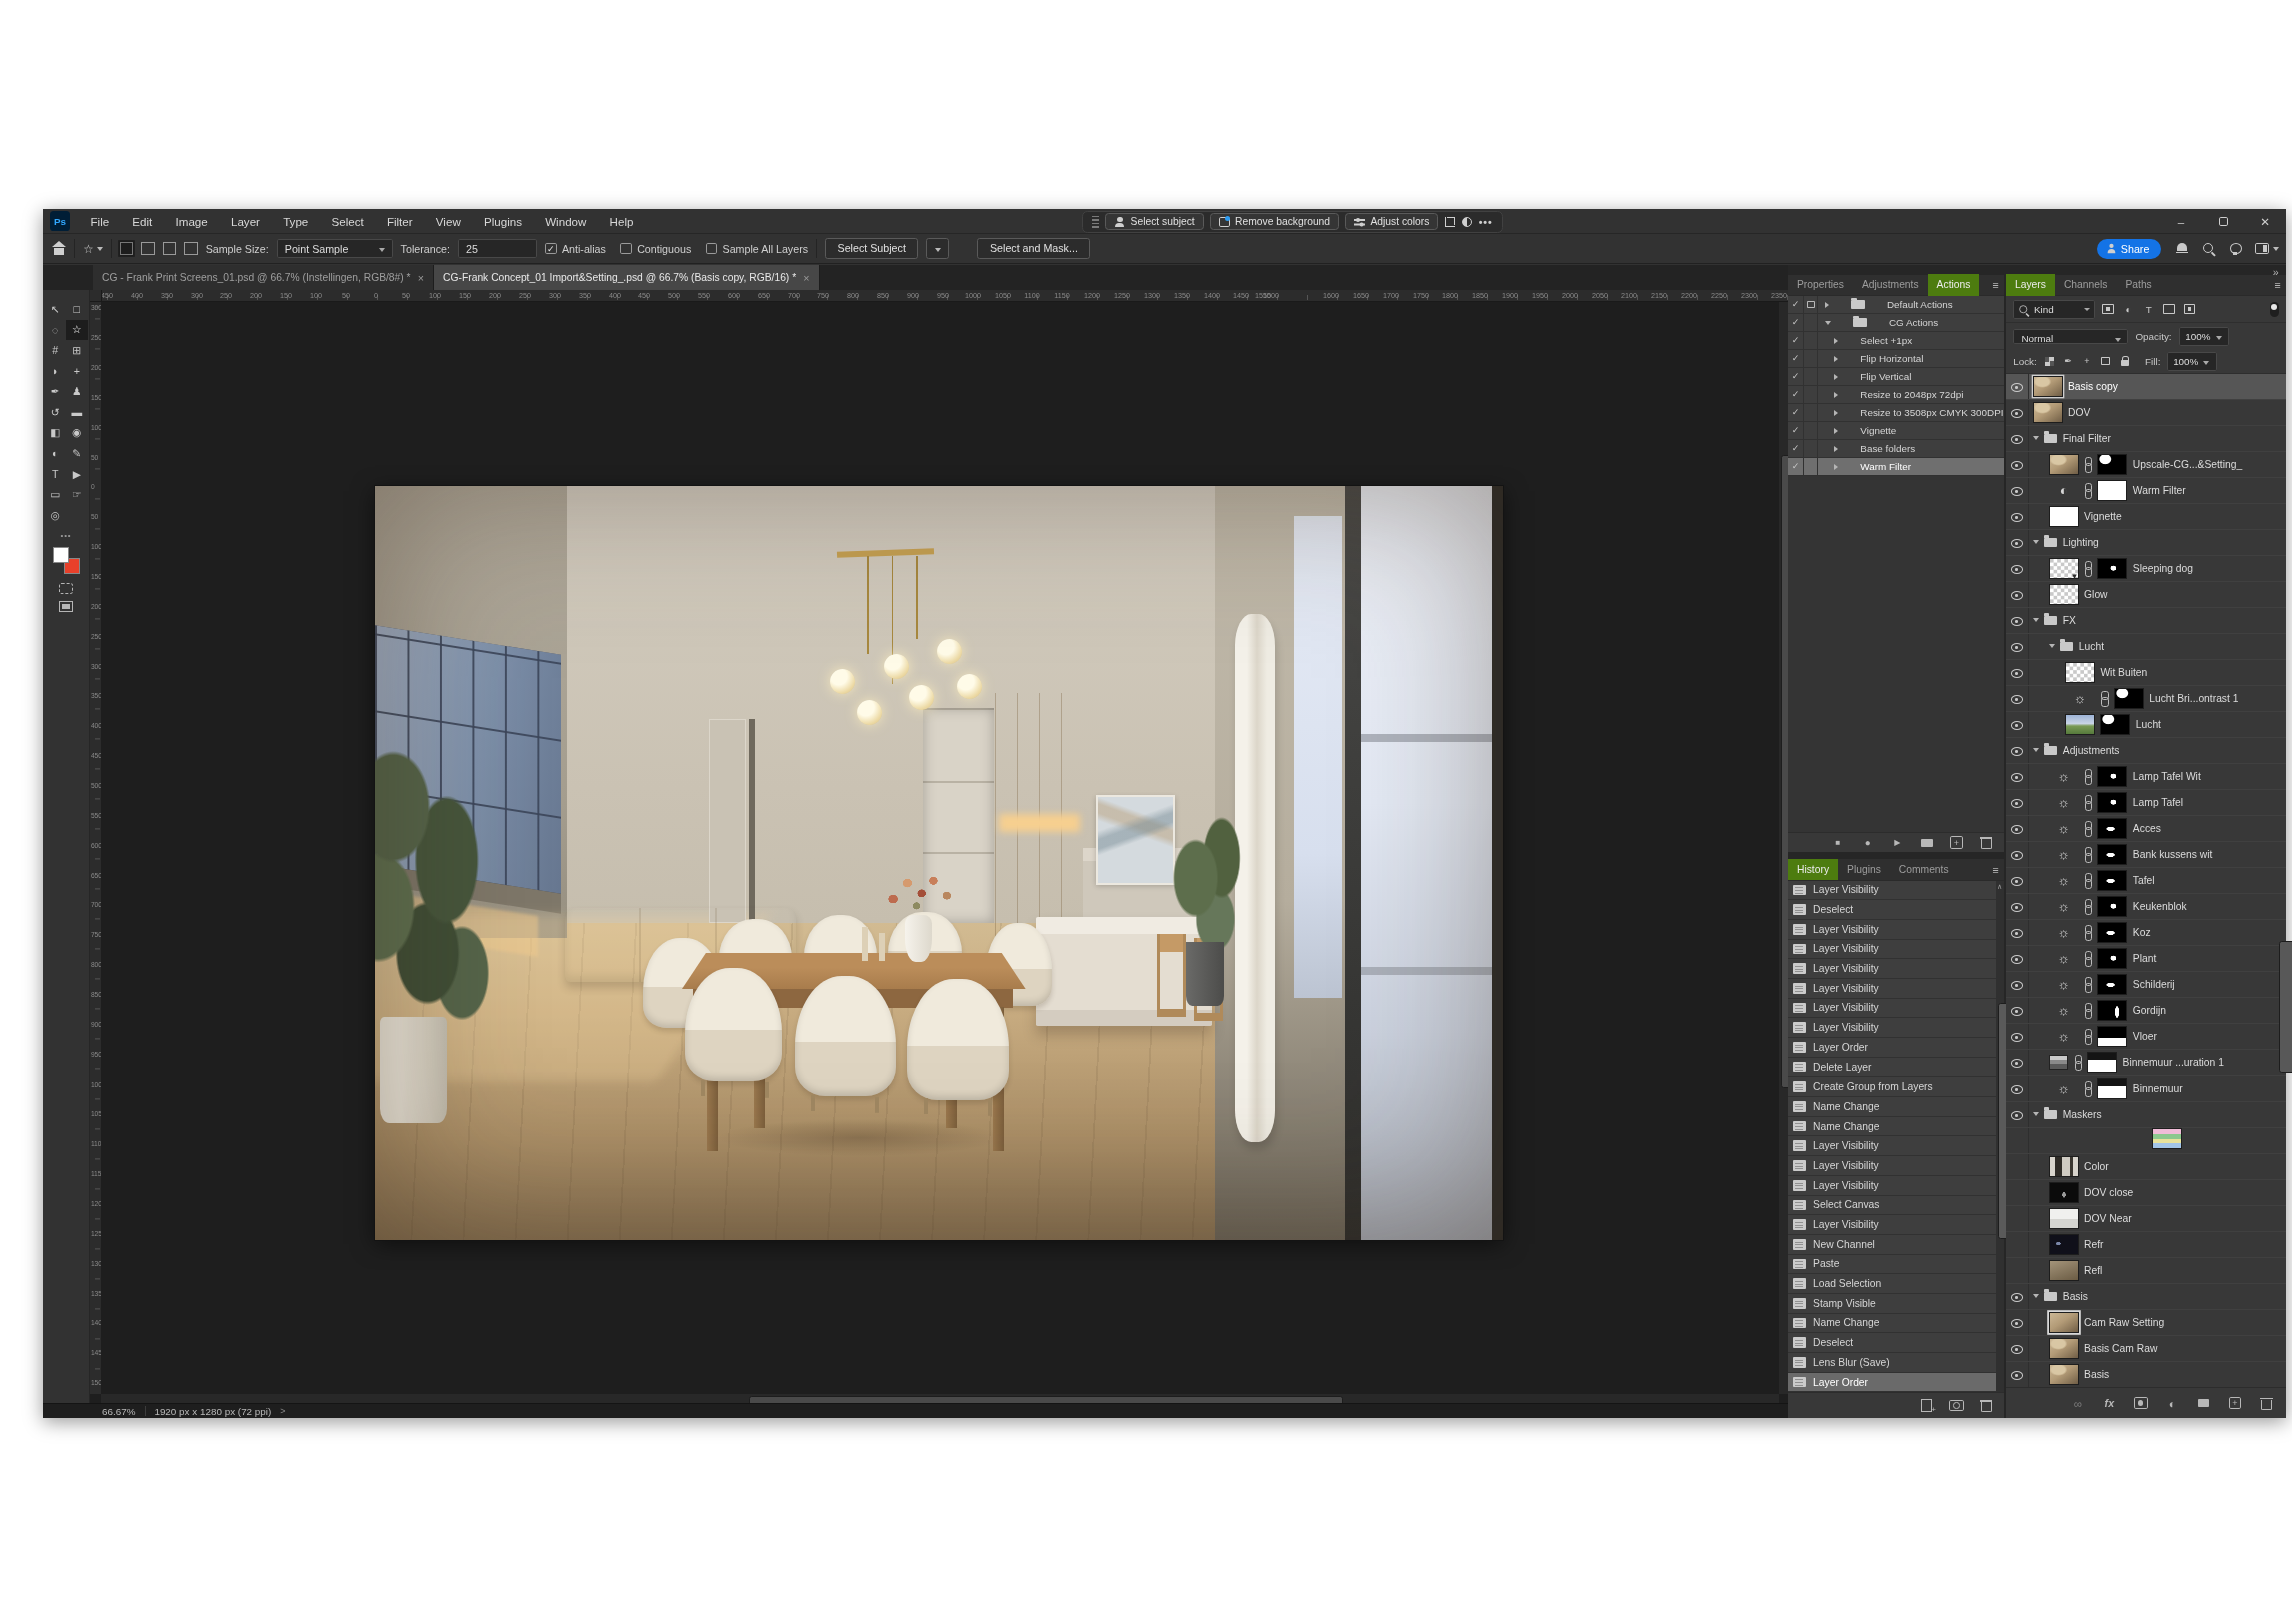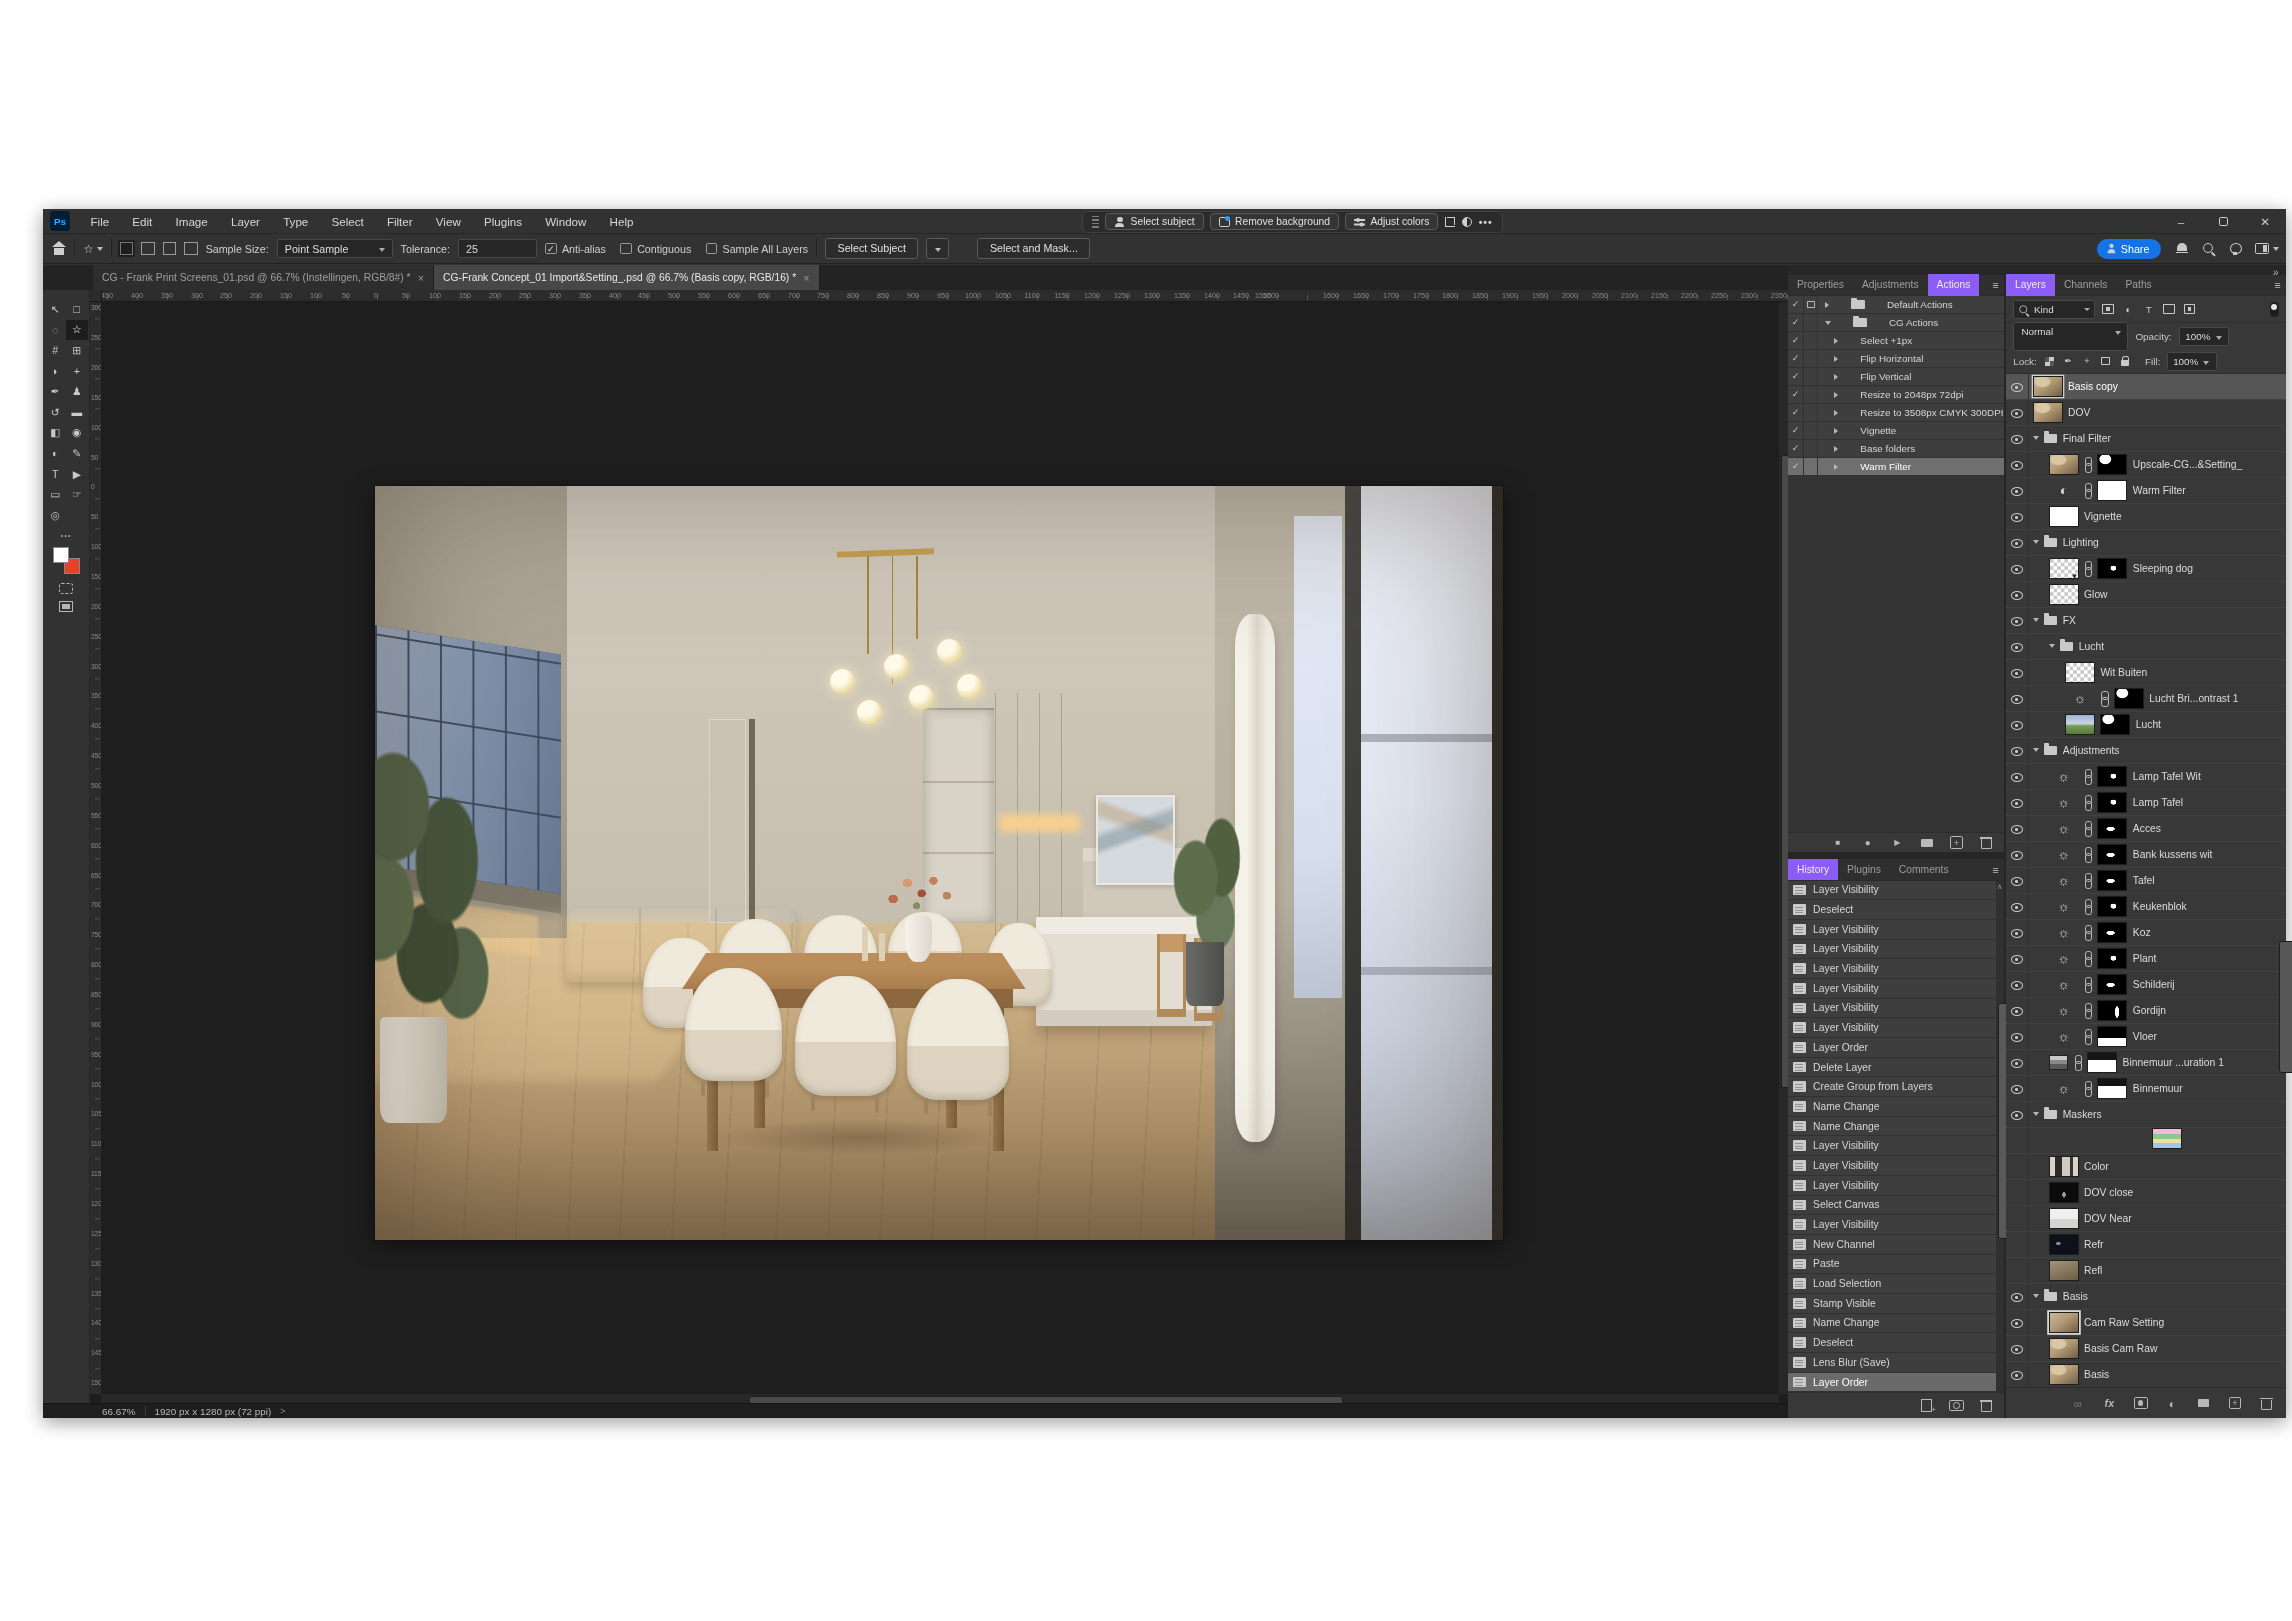--- a/index.html
+++ b/index.html
@@ -149,21 +149,21 @@
       background:radial-gradient(9% 12% at 18% 58%,#bd6b4e 0 60%,transparent 65%),radial-gradient(9% 12% at 35% 30%,#d59a6e 0 60%,transparent 65%),radial-gradient(8% 11% at 52% 48%,#a44f39 0 60%,transparent 65%),radial-gradient(8% 11% at 66% 26%,#c87f5a 0 60%,transparent 65%),radial-gradient(8% 11% at 82% 52%,#b9875f 0 60%,transparent 65%),radial-gradient(7% 10% at 46% 70%,#8d8a60 0 60%,transparent 65%); }
   .cv-candle { width:.5%; background:#ddd0b6; z-index:6; }
   .cv-vignette { left:0; top:0; right:0; bottom:0; box-shadow:inset 0 0 161px rgba(55,40,25,.45); z-index:9; }
 
   
   .dock { position:absolute; left:1745px; top:56px; right:0; bottom:0; background:#262626; }
   .dock-collapse { position:absolute; right:7.2px; top:0.9px; color:#b5b5b5; font-size:10.7px; }
   .panel { position:absolute; background:#383838; }
   .p-header { height:21.5px; background:#2f2f2f; display:flex; align-items:center; border-bottom:0.9px solid #2a2a2a; }
   .p-tab { padding:0 9px; line-height:21.5px; font-size:10.3px; color:#9d9d9d; }
-  .p-tab.active { background:#8b5cf6; color:#ececec; }
+  .p-tab.active { background:#4d7c0f; color:#ececec; }
   .p-menu { position:absolute; right:5.4px; top:4.5px; color:#b5b5b5; font-size:10.7px; }
   #actionsPanel { left:0; top:9.9px; width:216px; height:577px; }
   #historyPanel { left:0; top:594px; width:216px; bottom:0; }
   #layersPanel { left:218px; top:9.9px; right:0; bottom:0; }
 
   .a-list { position:absolute; left:0; right:0; top:21.5px; bottom:19.7px; background:#343434; overflow:hidden; }
   .a-row { height:18px; display:flex; align-items:center; background:#3e3e3e; border-bottom:0.9px solid #313131; font-size:9.9px; color:#d6d6d6; }
   .a-row.sel { background:#6f6f6f; color:#fff; }
   .a-check { width:16px; text-align:center; font-size:9px; color:#c9c9c9; border-right:0.9px solid #313131; align-self:stretch; line-height:17px; }
   .a-modal { width:14.3px; border-right:0.9px solid #313131; align-self:stretch; display:flex; align-items:center; justify-content:center; }
@@ -208,21 +208,21 @@
   .l-filter { height:27px; display:flex; align-items:center; gap:5.4px; padding:0 7.2px; border-bottom:0.9px solid #2e2e2e; }
   .kind-dd { position:relative; background:#262626; border:0.9px solid #484848; border-radius:1.8px; height:19px; line-height:17px; width:82px; padding:0 14.3px 0 19.7px; font-size:9.9px; color:#ddd; }
   .kind-dd .search-ic { position:absolute; left:3.6px; top:2.7px; transform:scale(.8); }
   .kind-dd::after { content:""; position:absolute; right:4.5px; top:7.2px; border-left:3.1px solid transparent; border-right:3.1px solid transparent; border-top:3.6px solid #a9a9a9; }
   .fi { width:15px; height:13.4px; display:flex; align-items:center; justify-content:center; color:#c9c9c9; font-size:9.9px; }
   .fi-box { width:11.6px; height:9.9px; border:0.9px solid #c9c9c9; border-radius:0.9px; }
   .fi-box.dotted::after { content:""; display:block; width:3.6px; height:3.6px; background:#c9c9c9; margin:1.8px auto; }
   .l-toggle { margin-left:auto; width:9px; height:14.3px; border-radius:4.5px; background:#1f1f1f; position:relative; }
   .l-toggle::after { content:""; position:absolute; left:1.3px; top:1.3px; width:6.3px; height:6.3px; border-radius:50%; background:#e8e8e8; }
   .l-blend { height:26px; display:flex; align-items:center; gap:7.2px; padding:0 7.2px; }
-  .blend-dd { width:115px; height:29px; line-height:17px; font-size:9.9px; }
+  .blend-dd { width:115px; height:15px; line-height:17px; font-size:9.9px; }
   .sm-dd { width:50px; height:19px; line-height:17px; font-size:9.9px; padding:0 14.3px 0 5.4px; }
   .l-lock { height:25px; display:flex; align-items:center; gap:6.3px; padding:0 7.2px; border-bottom:0.9px solid #2e2e2e; font-size:9.9px; color:#c9c9c9; }
   .lk { width:12.5px; height:11.6px; display:flex; align-items:center; justify-content:center; color:#c9c9c9; font-size:9px; }
   .lk-checker { width:9px; height:9px; background:conic-gradient(#c9c9c9 0 25%,#555 0 50%,#c9c9c9 0 75%,#555 0); }
   .lk-lock { position:relative; width:8px; height:6.3px; background:#c9c9c9; border-radius:0.9px; margin-top:3.6px; }
   .lk-lock::before { content:""; position:absolute; left:1.3px; top:-3.6px; width:5.4px; height:3.6px; border:1.3px solid #c9c9c9; border-bottom:none; border-radius:2.7px 2.7px 0 0; }
   .l-list { position:absolute; left:0; right:0; top:99px; bottom:31px; overflow:hidden; background:#383838; }
   .layer-row { height:26px; display:flex; align-items:stretch; border-bottom:0.9px solid #404040; background:#383838; }
   .layer-row.sel { background:#565656; }
   .l-eye { width:23px; border-right:0.9px solid #2e2e2e; display:flex; align-items:center; justify-content:center; flex:none; }

